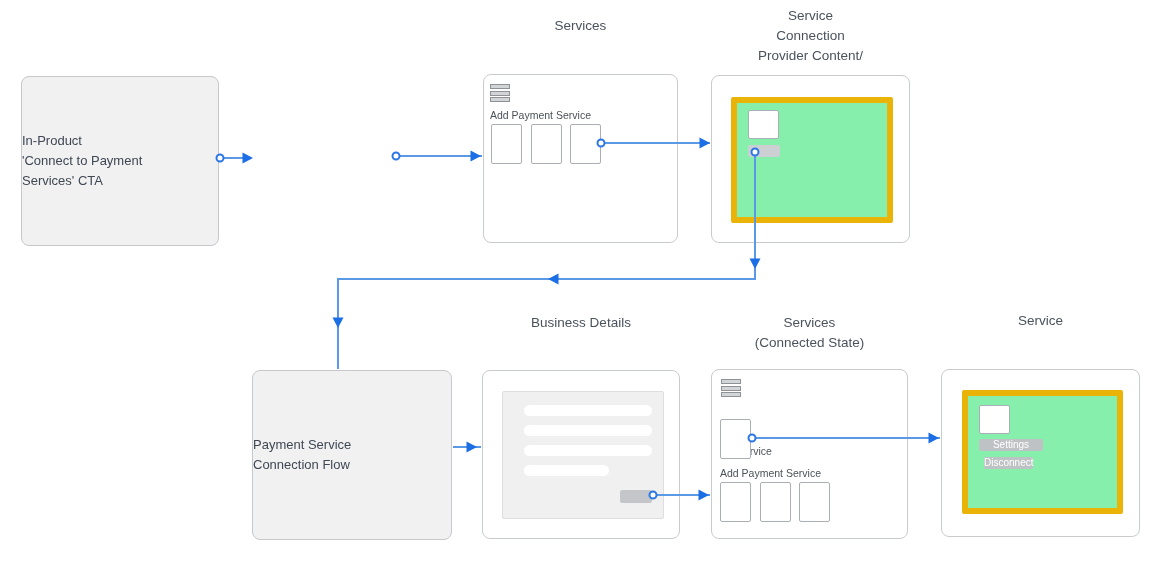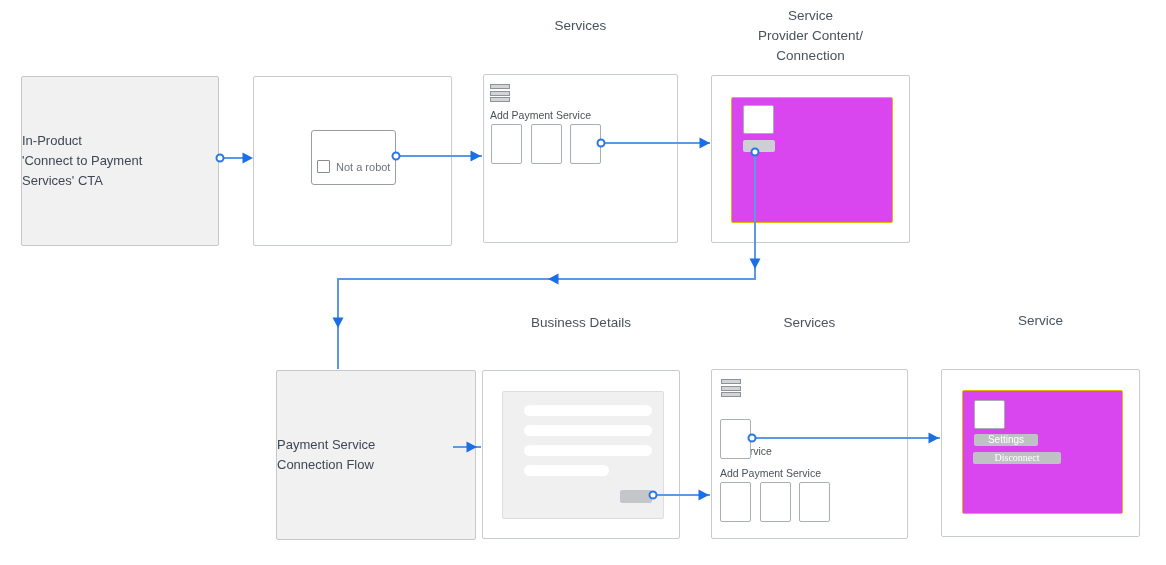--- a/index.html
+++ b/index.html
@@ -5,21 +5,21 @@
   * { margin:0; padding:0; box-sizing:border-box; }
   html,body { background:#ffffff; }
   body { font-family:"Liberation Sans", sans-serif; }
   .stage {
     position:relative; width:1166px; height:565px;
     background:#ffffff; overflow:hidden;
   }
   
   .node {
     position:absolute; background:#ffffff;
-    border:1.5px solid #c9cccf; border-radius:2px;
+    border:1.5px solid #c9cccf; border-radius:8px;
   }
   .node.gray { background:#f1f1f2; border-color:#c6c8cb; }
   .node-label {
     position:absolute; inset:0;
     display:flex; flex-direction:column; align-items:flex-start; justify-content:center;
     font-size:13px; line-height:20px; color:#3f4753; text-align:center;
   }
   
   .title { position:absolute; text-align:center; }
   .title div { font-size:13.5px; line-height:20px; color:#4a525c; }
@@ -28,22 +28,22 @@
   .burger i {
     display:block; width:20px; height:5px; margin-bottom:1.5px;
     background:#d2d4d6; border:1px solid #8d9298;
   }
   .small-label { position:absolute; font-size:10.5px; color:#4b5258; white-space:nowrap; }
   .tile {
     position:absolute; width:31px; height:40px;
     background:#fff; border:1px solid #a9afb5; border-radius:2px;
   }
   .inner-frame {
-    position:absolute; background:#d946ef;
-    border:1px solid #eab308; border-radius:2px;
+    position:absolute; background:#86efac;
+    border:6px solid #eab308; border-radius:2px;
   }
   .mini-square {
     position:absolute; width:31px; height:29px;
     background:#fff; border:1px solid #a9afb5; border-radius:2px;
   }
   .ghost-btn {
     position:absolute; background:#cdd0d2; border-radius:2px; border:none;
   }
   .pill-btn {
     position:absolute; background:#bfc2c5; border-radius:2px; border:none;
@@ -77,70 +77,63 @@
 </head>
 <body>
 
 <div class="stage">
 
   <div class="title" style="left:483px; top:16px; width:195px;">
     <div>Services</div>
   </div>
   <div class="title" style="left:711px; top:6px; width:199px;">
     <div>Service</div>
+    <div>Connection</div>
     <div>Provider Content/</div>
-    <div>Connection</div>
   </div>
   <div class="title" style="left:482px; top:313px; width:198px;">
     <div>Business Details</div>
   </div>
   <div class="title" style="left:711px; top:313px; width:197px;">
     <div>Services</div>
+    <div>(Connected State)</div>
   </div>
   <div class="title" style="left:941px; top:311px; width:199px;">
     <div>Service</div>
   </div>
 
   <div class="node gray" style="left:21px; top:76px; width:198px; height:170px;">
     <div class="node-label">
       <div>In-Product</div>
       <div>'Connect to Payment</div>
       <div>Services' CTA</div>
     </div>
   </div>
 
-  <div class="node" style="left:253px; top:76px; width:199px; height:170px;">
-    <div class="captcha-widget">
-      <div class="captcha-row">
-        <span class="checkbox"></span>
-        <span class="captcha-text">Not a robot</span>
-      </div>
-    </div>
-  </div>
 
   <div class="node" style="left:483px; top:74px; width:195px; height:169px;">
     <div class="burger" style="left:6px; top:9px;">
       <i></i>
         <i></i>
         <i></i>
     </div>
     <div class="small-label" style="left:6px; top:34px;">Add Payment Service</div>
     <div class="tile" style="left:7px;  top:49px;"></div>
     <div class="tile" style="left:47px; top:49px;"></div>
     <div class="tile" style="left:86px; top:49px;"></div>
   </div>
 
   <div class="node" style="left:711px; top:75px; width:199px; height:168px;">
     <div class="inner-frame" style="left:19px; top:21px; width:162px; height:126px;">
       <div class="mini-square" style="left:11px; top:7px;"></div>
       <button class="ghost-btn" style="left:11px; top:42px; width:32px; height:12px;"></button>
     </div>
   </div>
 
-  <div class="node gray" style="left:252px; top:370px; width:200px; height:170px;margin-left:24px;">
+  <div class="node gray" style="left:252px; top:370px; width:200px; height:170px;">
     <div class="node-label">
       <div>Payment Service</div>
       <div>Connection Flow</div>
     </div>
   </div>
 
   <div class="node" style="left:482px; top:370px; width:198px; height:169px;">
     <div class="panel" style="left:19px; top:20px; width:162px; height:128px;">
       <div class="pill-bar" style="left:21px; top:13px; width:128px;"></div>
       <div class="pill-bar" style="left:21px; top:33px; width:128px;"></div>
@@ -161,21 +154,21 @@
     <div class="small-label" style="left:8px; top:97px;">Add Payment Service</div>
     <div class="tile" style="left:8px;  top:112px;"></div>
     <div class="tile" style="left:48px; top:112px;"></div>
     <div class="tile" style="left:87px; top:112px;"></div>
   </div>
 
   <div class="node" style="left:941px; top:369px; width:199px; height:168px;">
     <div class="inner-frame" style="left:20px; top:20px; width:161px; height:124px;">
       <div class="mini-square" style="left:11px; top:9px;"></div>
       <button class="pill-btn" style="left:11px; top:43px; width:64px; height:12px;">Settings</button>
-      <button class="pill-btn" style="left:10px; top:61px; width:88px; height:12px;font-family:Liberation Serif, serif;">Disconnect</button>
+      <button class="pill-btn" style="left:16px; top:61px; width:49px; height:12px;">Disconnect</button>
     </div>
   </div>
 
   <svg class="wires" width="1166" height="565" viewBox="0 0 1166 565">
 
     <g>
       <line x1="224" y1="158" x2="243" y2="158"></line>
       <path class="arrow" d="M253,158 L242.5,152.5 L242.5,163.5 Z"></path>
       <circle class="port" cx="220" cy="158" r="3.5"></circle>
     </g>

